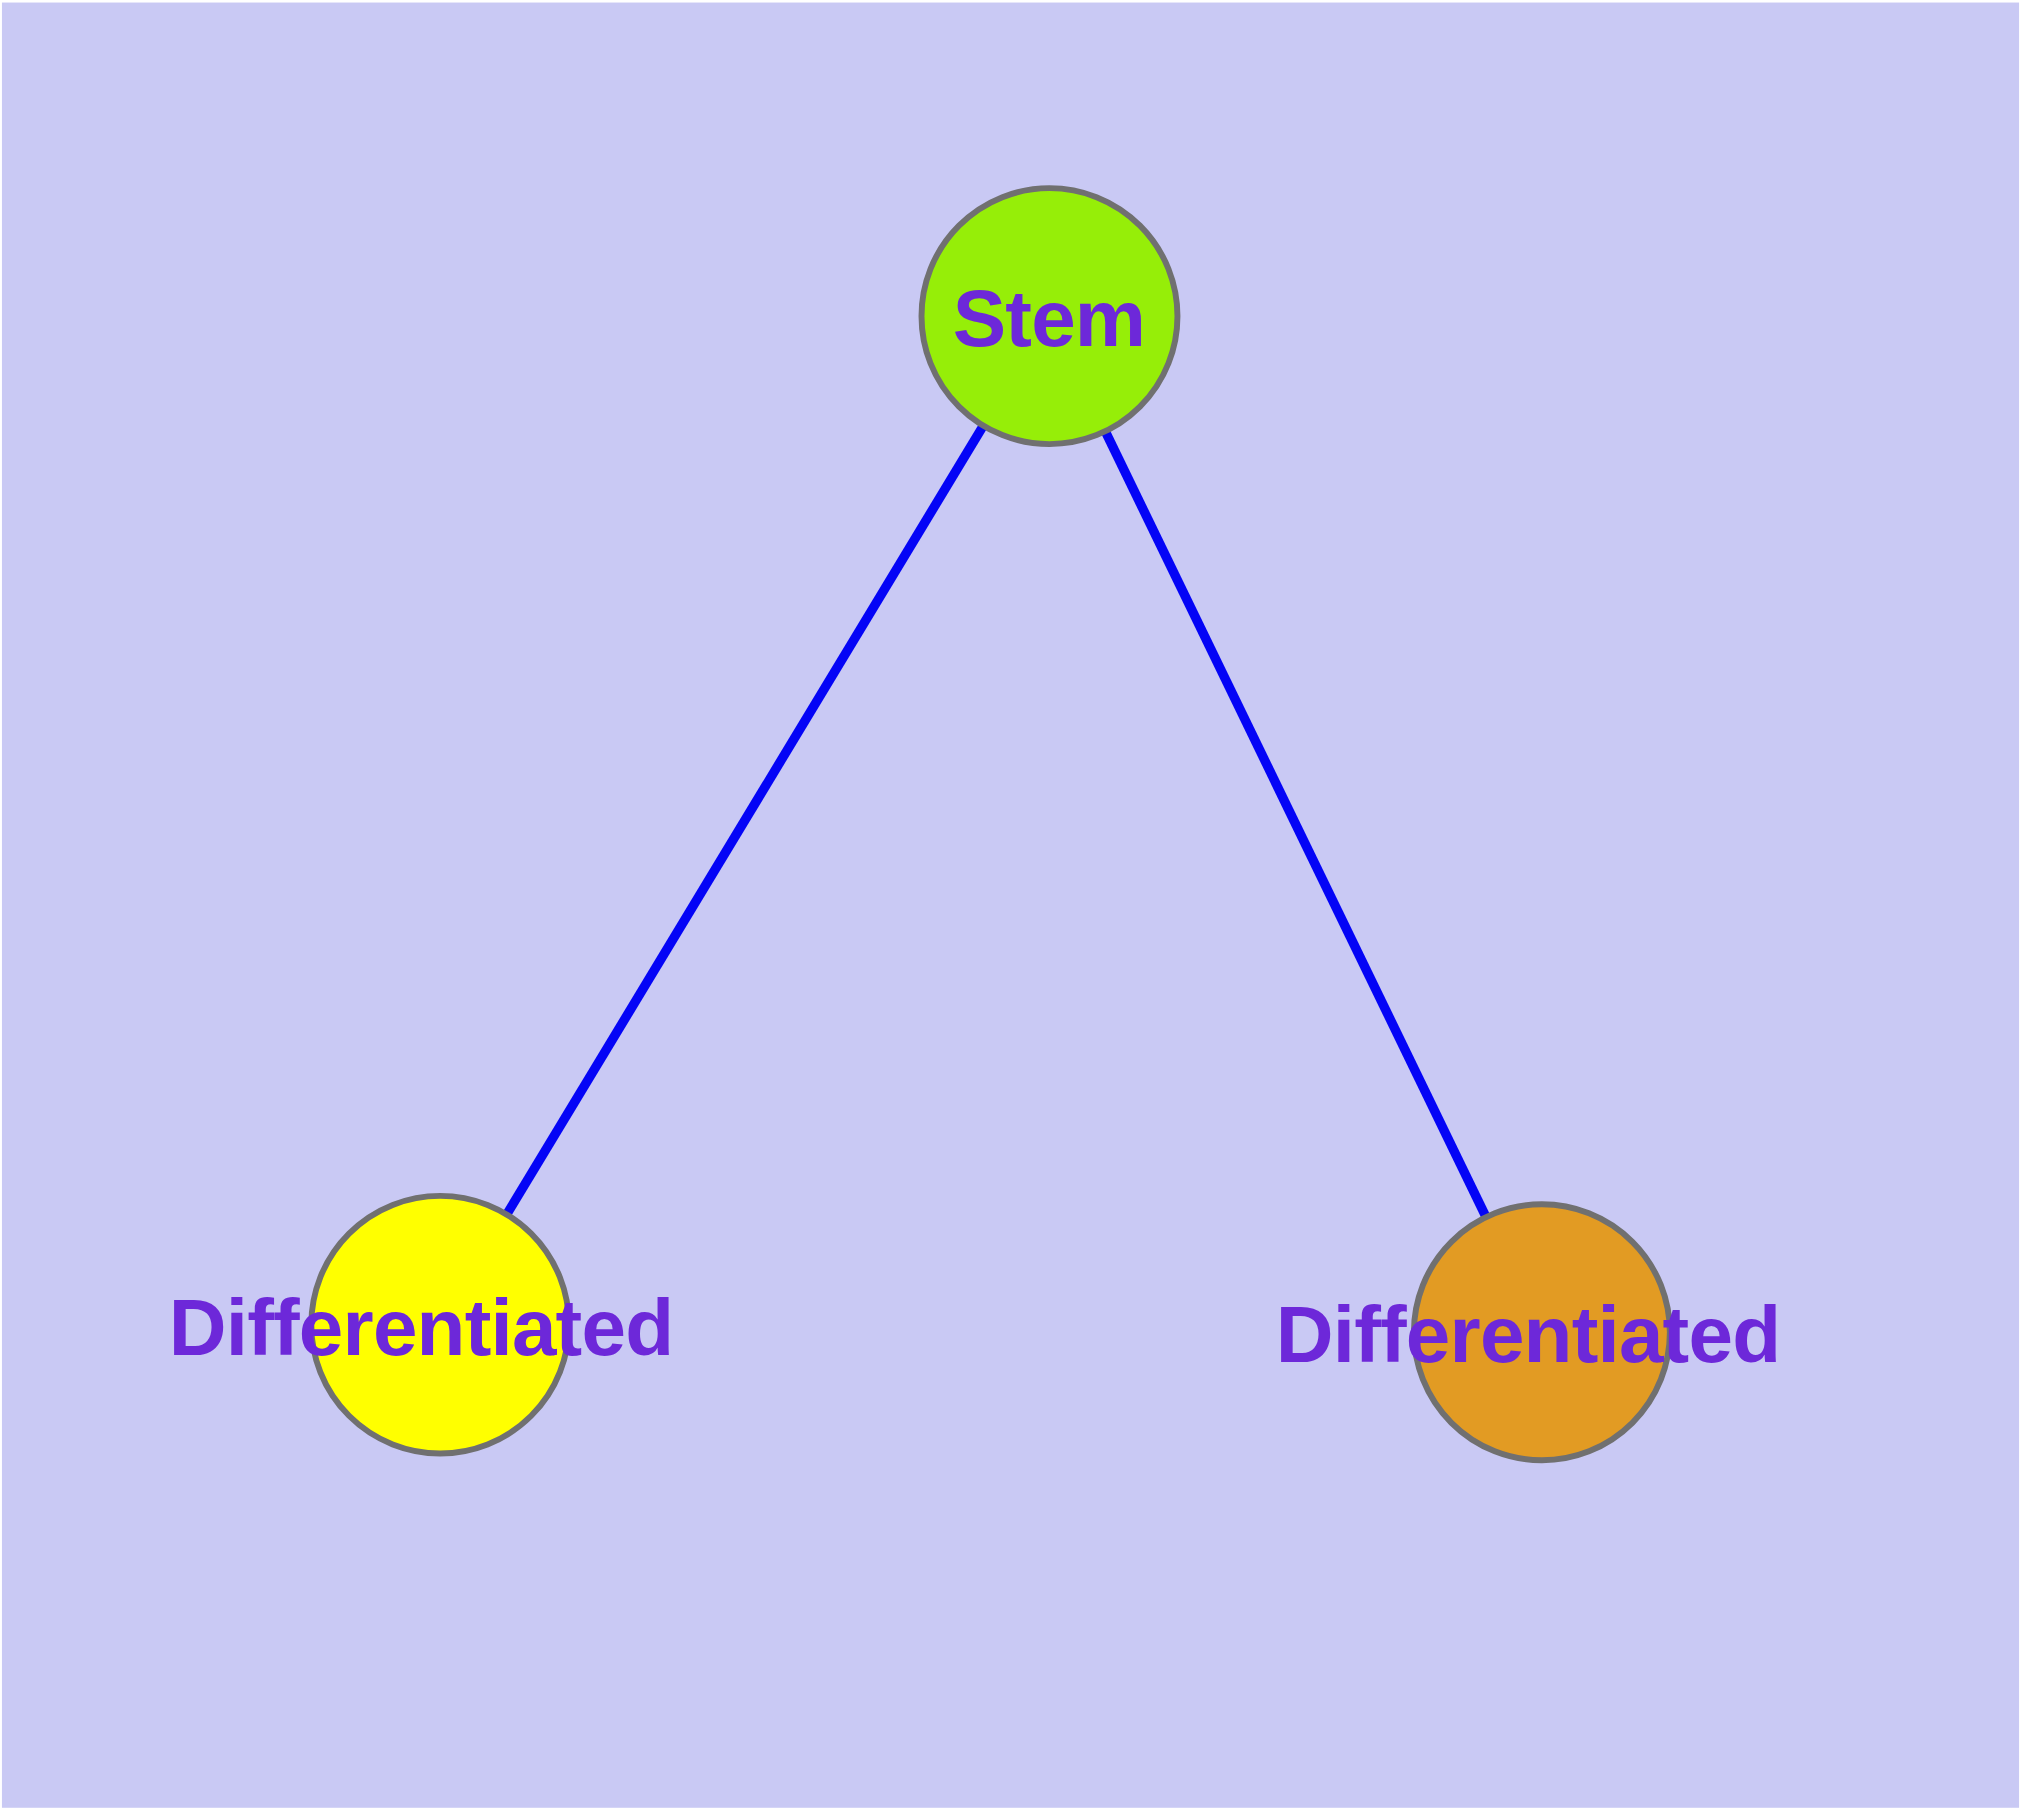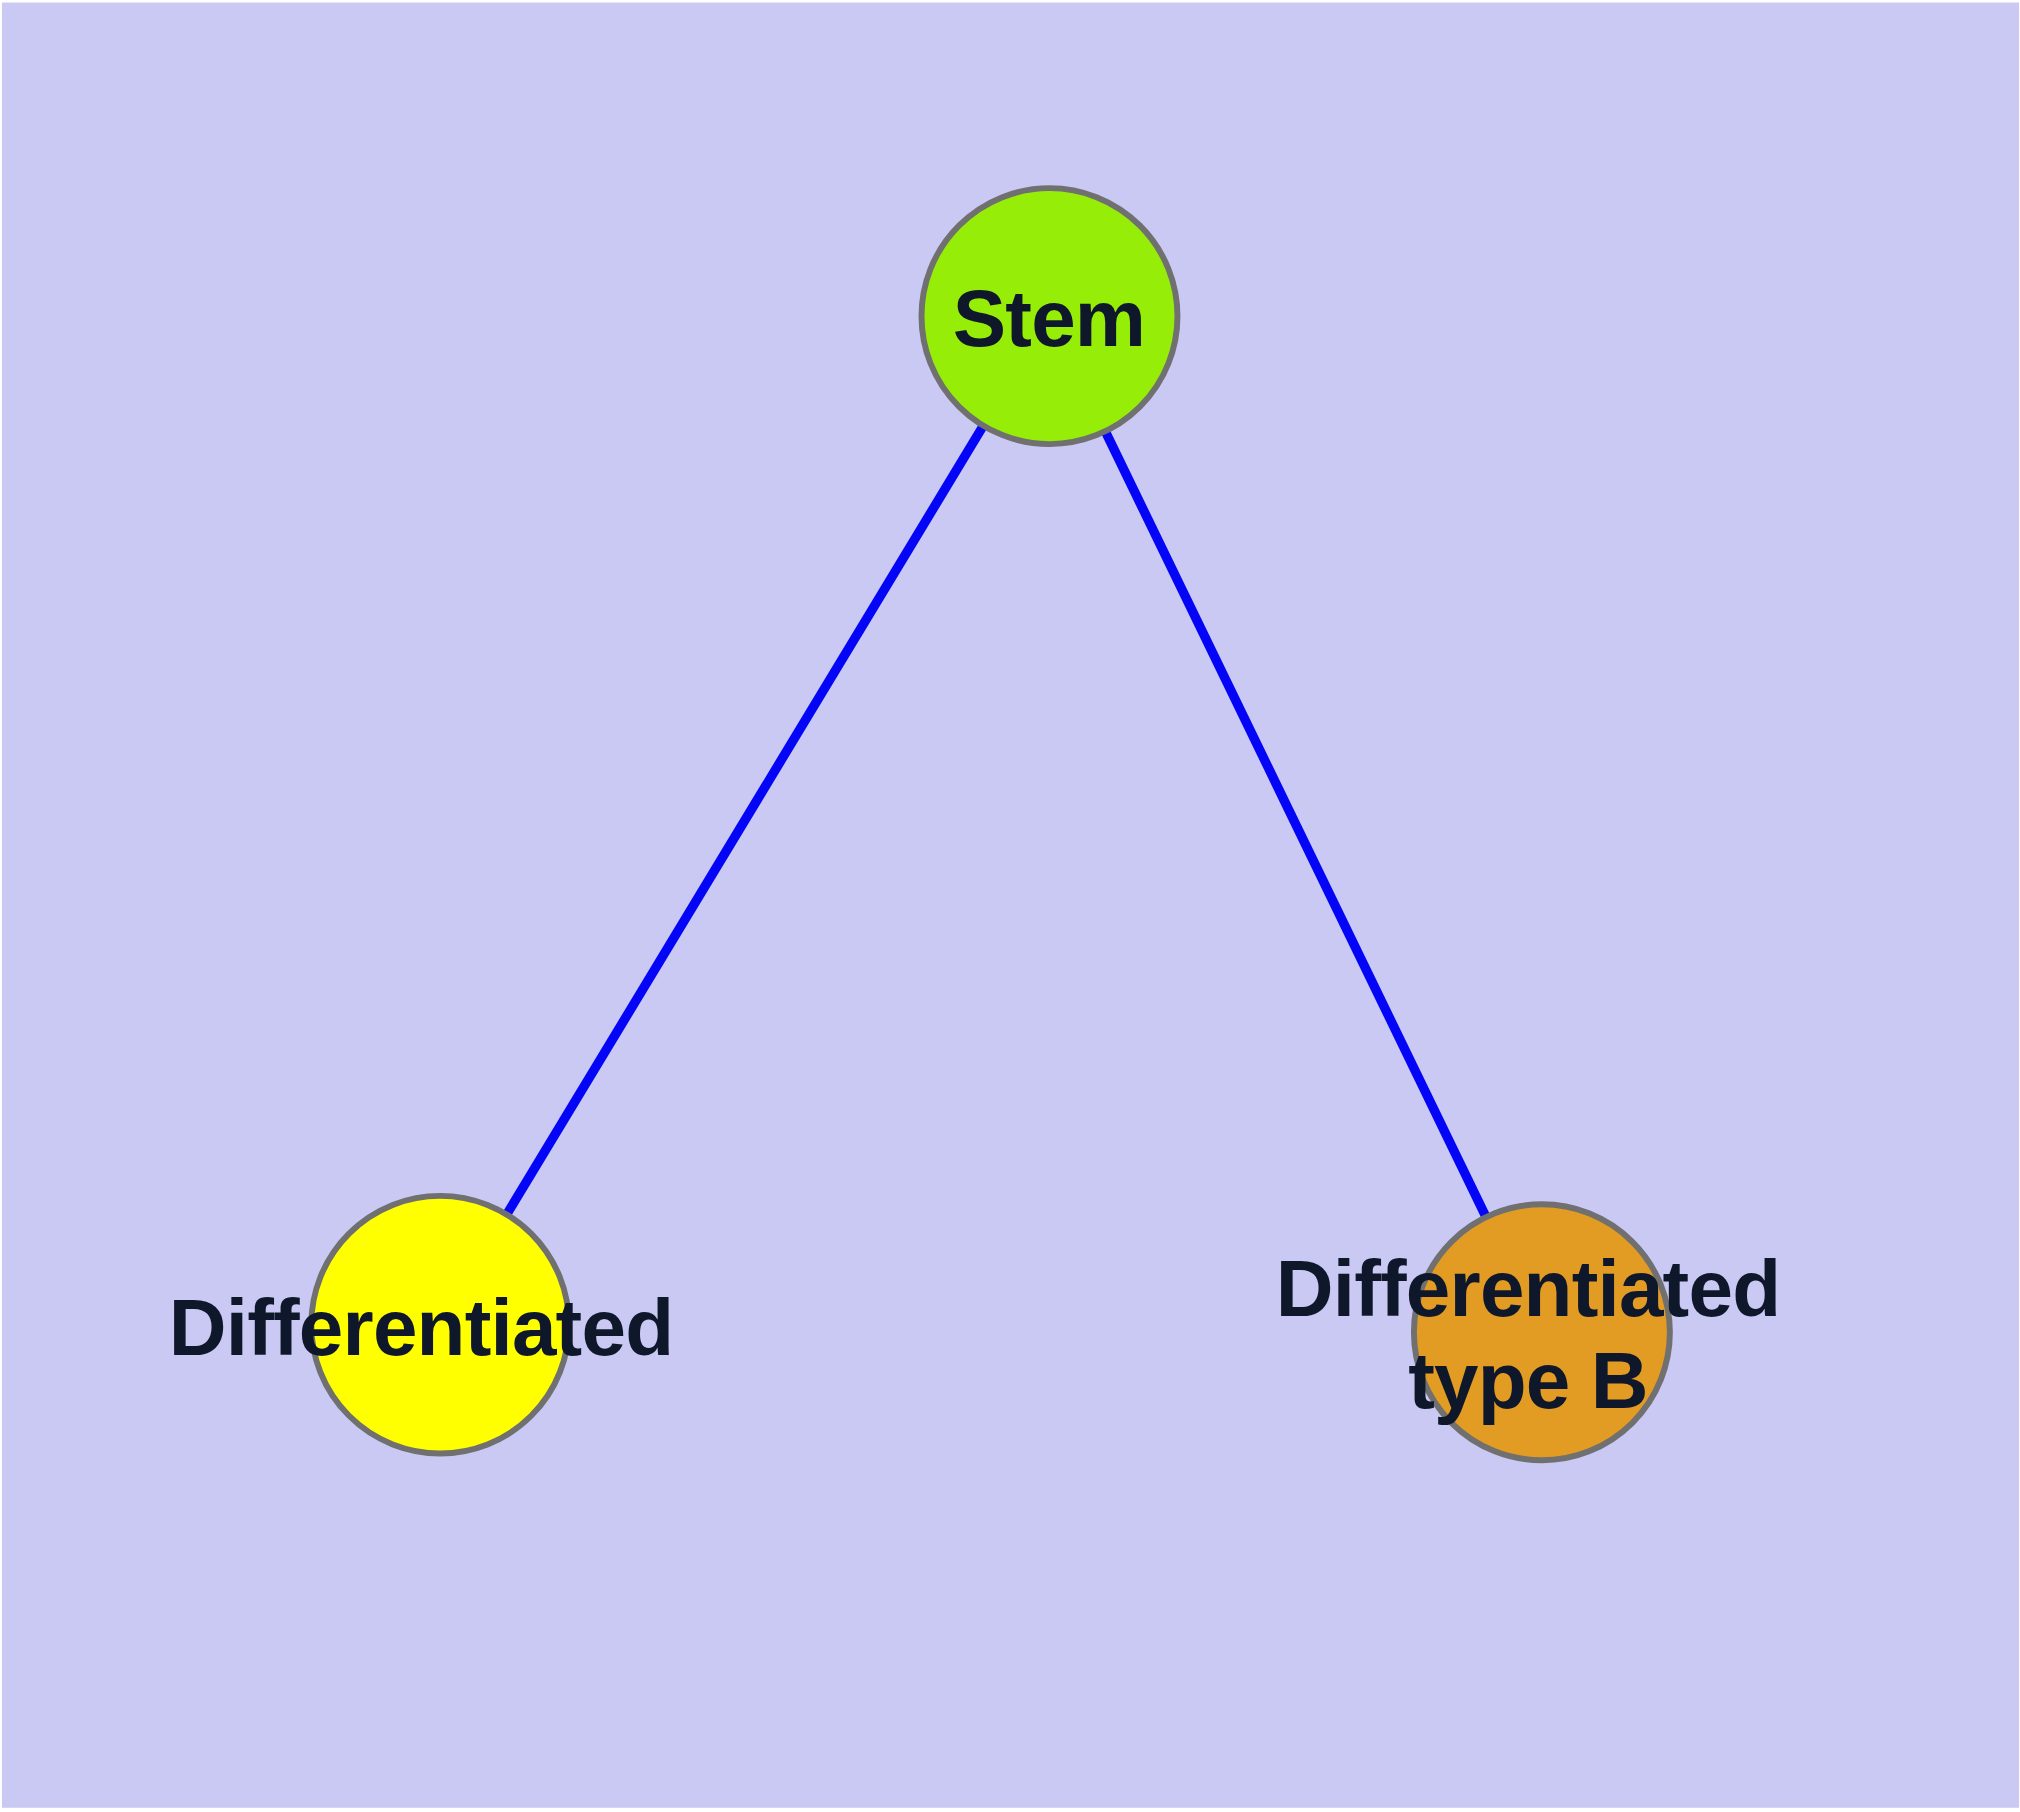--- a/index.html
+++ b/index.html
@@ -20,21 +20,21 @@
     left: 0;
     top: 0;
     width: 2021px;
     height: 1812px;
     display: block;
   }
   .node-label {
     position: absolute;
     transform: translate(-50%, -50%);
     text-align: center;
-    color: #0f172a;
+    color: #6d28d9;
     font-weight: bold;
     font-size: 80px;
     line-height: 92px;
     white-space: nowrap;
     letter-spacing: -0.8px;
   }
   .node-label .line {
     display: block;
   }
 </style>
@@ -61,17 +61,16 @@
   <div class="node-label" style="left: 1049px; top: 319px;">
     <span class="line">Stem</span>
   </div>
 
   <div class="node-label" style="left: 421px; top: 1328px;">
     <span class="line">Differentiated</span>
   </div>
 
   <div class="node-label" style="left: 1528px; top: 1335px;">
     <span class="line">Differentiated</span>
-    <span class="line">type B</span>
   </div>
 
 </div>
 
 
 </body></html>

